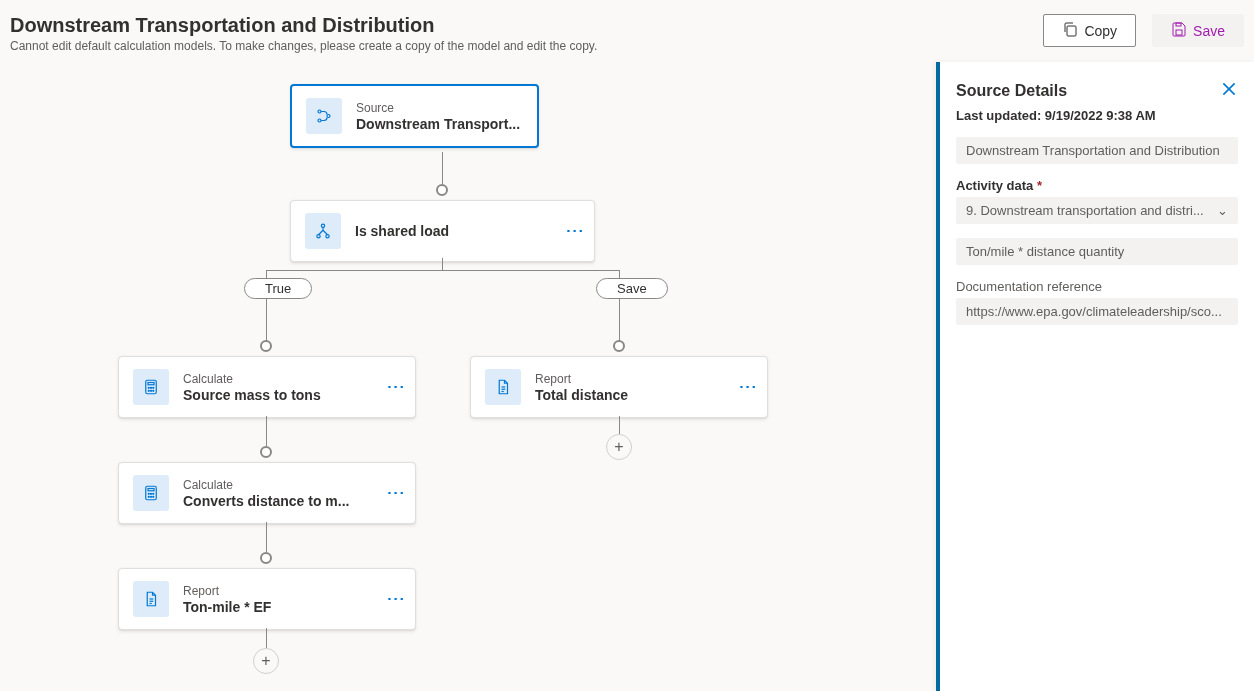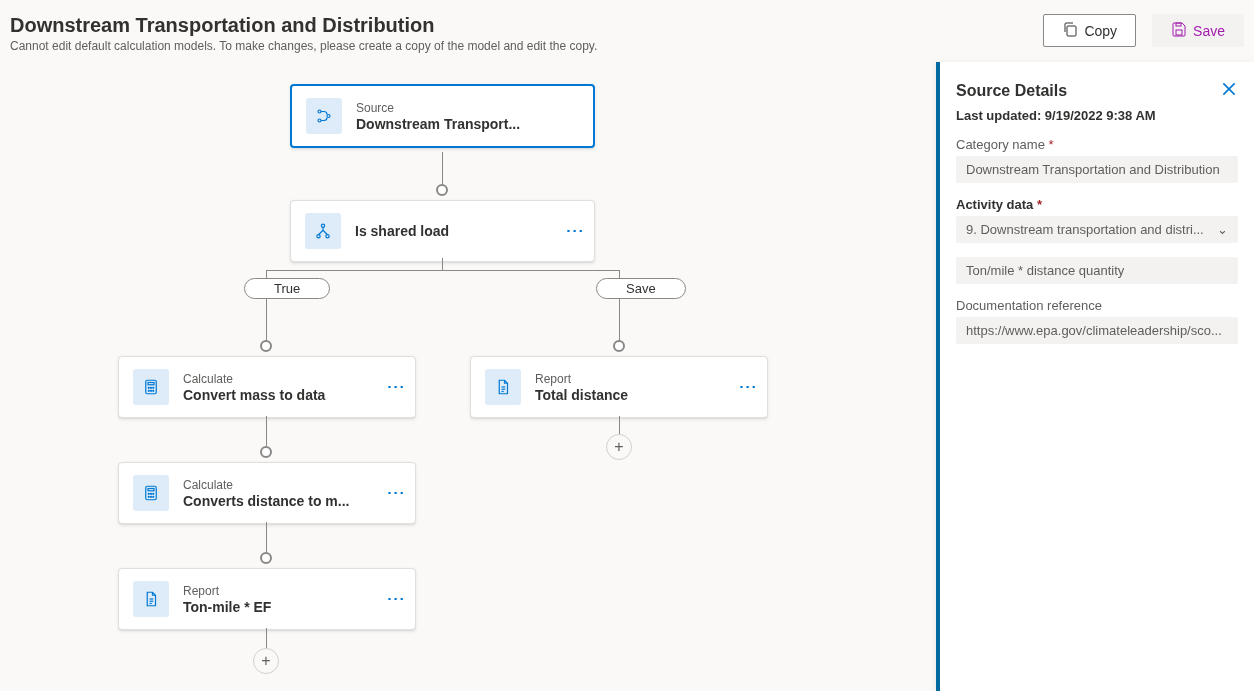--- a/index.html
+++ b/index.html
@@ -118,21 +118,21 @@
   .line-h {
     position: absolute;
     height: 1px;
     background: #8a8886;
   }
   .pill {
     position: absolute;
     background: #fff;
     border: 1px solid #8a8886;
     border-radius: 14px;
-    padding: 2px 29px;
+    padding: 2px 20px;
     font-size: 13px;
     color: #323130;
   }
   .add-btn {
     position: absolute;
     width: 26px; height: 26px;
     border: 1px solid #d2d0ce;
     background: #faf9f8;
     border-radius: 50%;
     display: flex; align-items: center; justify-content: center;
@@ -220,21 +220,21 @@
             <rect x="5" y="2" width="5" height="3"></rect>
           </svg>
       </span>
       <span>Save</span>
     </button>
   </div>
 </div>
 
 <div class="canvas">
 
-  <div class="node selected" style="left:290px; top:24px; width:305px;">
+  <div class="node selected" style="left:290px; top:24px; width:249px;">
     <div class="node-icon">
       <svg viewBox="0 0 24 24" stroke-width="1.6">
           <circle cx="6" cy="6" r="2"></circle>
           <circle cx="6" cy="18" r="2"></circle>
           <circle cx="18" cy="12" r="2"></circle>
           <path d="M8 6h4a4 4 0 0 1 4 4v0M8 18h4a4 4 0 0 0 4-4v0"></path>
         </svg>
     </div>
     <div class="node-text">
       <div class="node-type">Source</div>
@@ -279,21 +279,21 @@
           <circle cx="9" cy="13" r="0.7" fill="#0078d4"></circle>
           <circle cx="12" cy="13" r="0.7" fill="#0078d4"></circle>
           <circle cx="15" cy="13" r="0.7" fill="#0078d4"></circle>
           <circle cx="9" cy="17" r="0.7" fill="#0078d4"></circle>
           <circle cx="12" cy="17" r="0.7" fill="#0078d4"></circle>
           <circle cx="15" cy="17" r="0.7" fill="#0078d4"></circle>
         </svg>
     </div>
     <div class="node-text">
       <div class="node-type">Calculate</div>
-      <div class="node-label">Convert mass to data</div>
+      <div class="node-label">Source mass to tons</div>
     </div>
     <div class="node-menu">⋮</div>
   </div>
 
   <div class="line-v" style="left:266px; top:356px; height:30px;"></div>
   <div class="connector-dot" style="left:260px; top:386px;"></div>
 
   <div class="node" style="left:118px; top:402px; width:298px;">
     <div class="node-icon">
       <svg viewBox="0 0 24 24" stroke-width="1.6">
@@ -364,21 +364,20 @@
     <div class="panel-title">Source Details</div>
     <div class="panel-close">
       <svg viewBox="0 0 16 16" stroke="currentColor" stroke-width="1.4" fill="none">
           <line x1="3" y1="3" x2="13" y2="13"></line>
           <line x1="13" y1="3" x2="3" y2="13"></line>
         </svg>
     </div>
   </div>
   <div class="panel-updated">Last updated: 9/19/2022 9:38 AM</div>
 
-  <div class="form-label"><span>Category name</span> <span class="req">*</span></div>
   <div class="form-field">
       <span class="val">Downstream Transportation and Distribution</span>
     </div>
 
   <div class="form-label strong"><span>Activity data</span> <span class="req">*</span></div>
   <div class="form-field">
     <span class="val">9. Downstream transportation and distri...</span>
     <span class="chev">⌄</span>
   </div>
 

